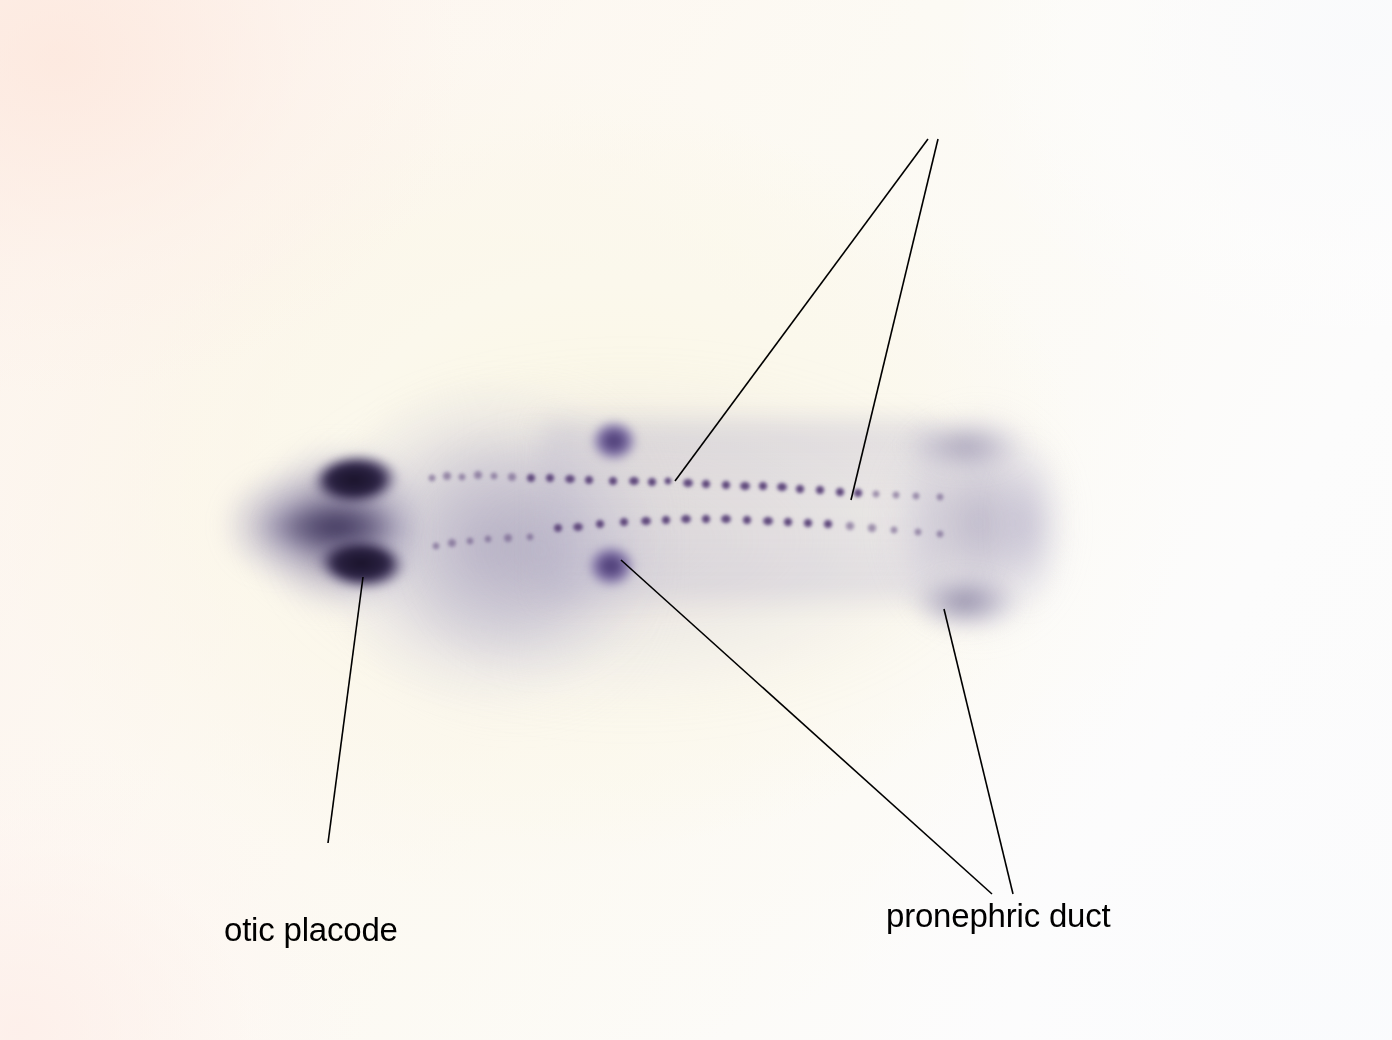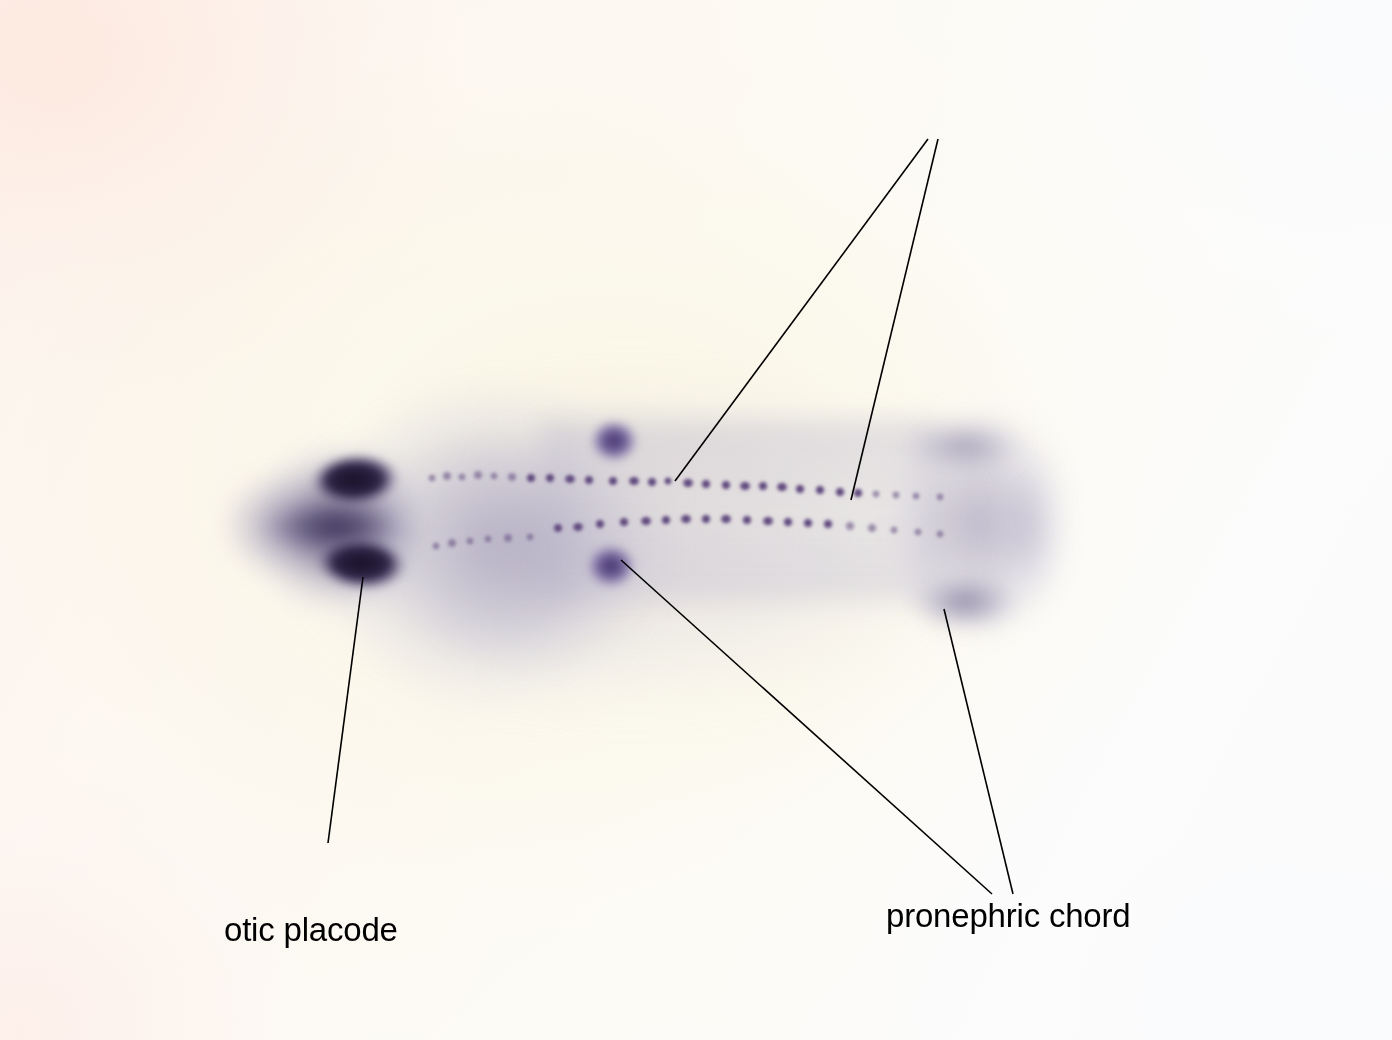--- a/index.html
+++ b/index.html
@@ -262,16 +262,16 @@
         <line x1="928" y1="139" x2="675" y2="481" stroke="#000000" stroke-width="1.6"></line>
         <line x1="938" y1="139" x2="851" y2="500" stroke="#000000" stroke-width="1.6"></line>
         <line x1="363" y1="577" x2="328" y2="843" stroke="#000000" stroke-width="1.6"></line>
         <line x1="621" y1="560" x2="992" y2="894" stroke="#000000" stroke-width="1.6"></line>
         <line x1="944" y1="609" x2="1013" y2="894" stroke="#000000" stroke-width="1.6"></line>
       </svg>
 
 
     <div class="label" id="label-otic" style="left: 224px; top: 890px; margin-top: 23px;">otic placode</div>
 
-    <div class="label" id="label-pronephric" style="left: 886px; top: 899px;">pronephric chord</div>
+    <div class="label" id="label-pronephric" style="left: 886px; top: 899px;">pronephric duct</div>
   </div>
 
 </div>
 
 </body></html>

